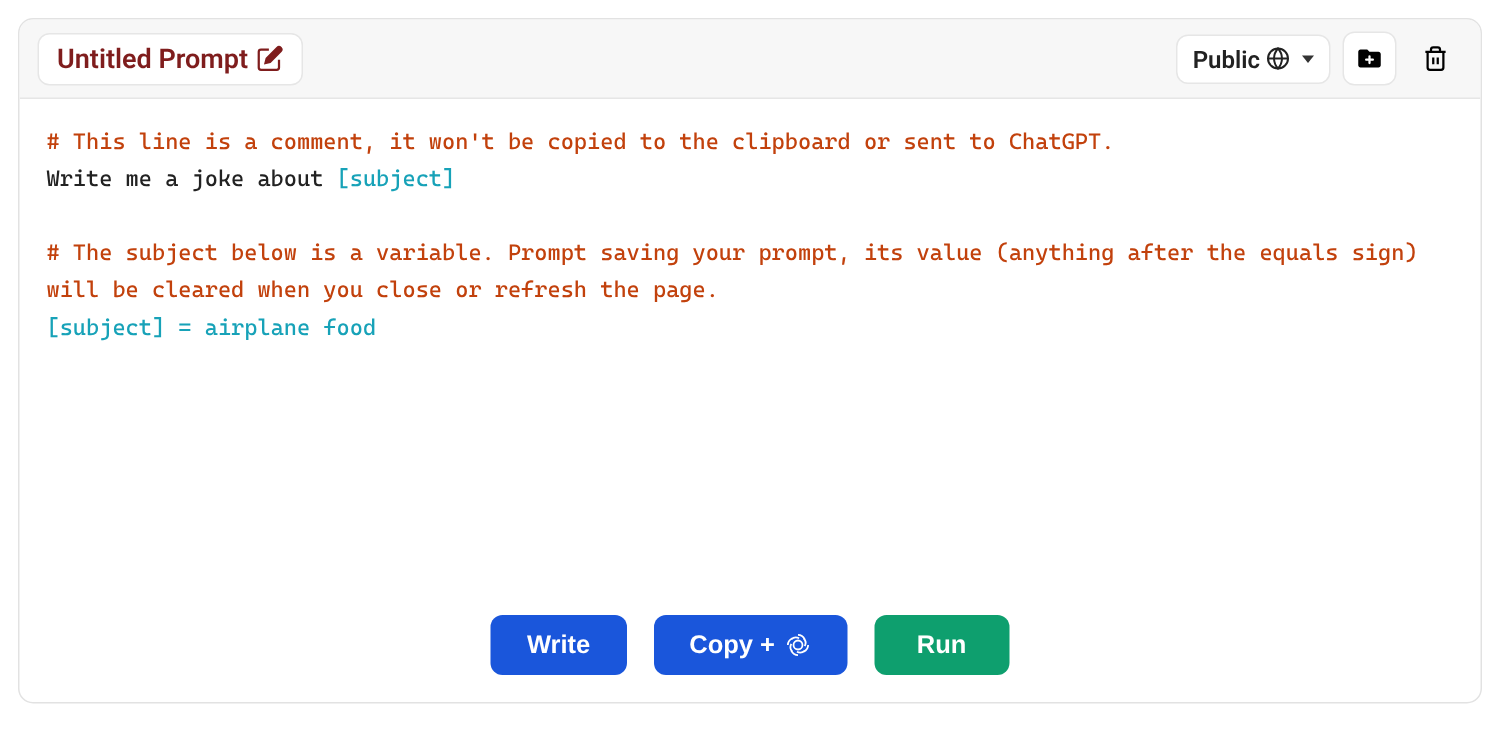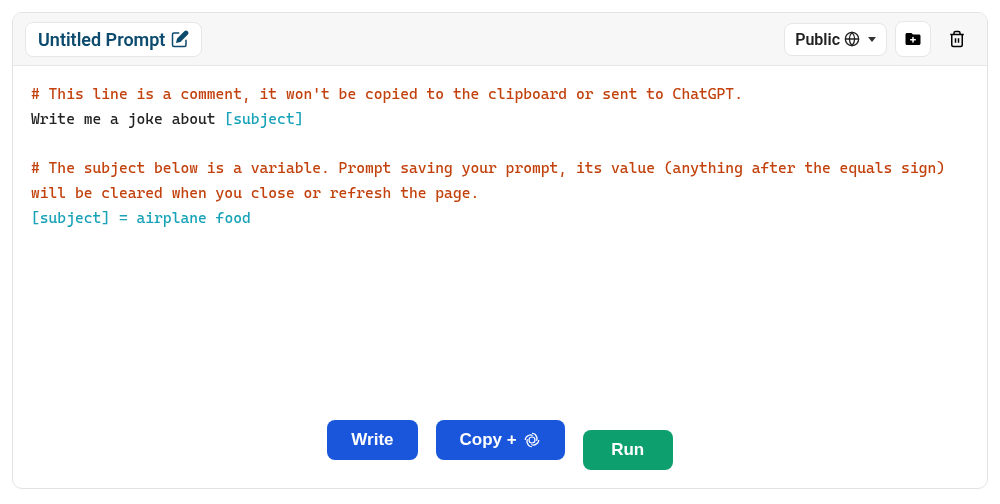--- a/index.html
+++ b/index.html
@@ -25,21 +25,21 @@
     .title-pill {
       display: inline-flex;
       align-items: center;
       gap: 6px;
       background: #fff;
       border: 1px solid #e6e6e6;
       border-radius: 8px;
       padding: 6px 12px;
       font-size: 18px;
       font-weight: 600;
-      color: #0c4a6e;
+      color: #7f1d1d;
       cursor: pointer;
     }
     .title-pill svg { width: 18px; height: 18px; }
     .header-right {
       display: flex;
       align-items: center;
       gap: 8px;
       justify-content: space-between;
     }
     .visibility-btn {
@@ -103,21 +103,21 @@
       border: none;
       border-radius: 8px;
       padding: 10px 24px;
       font-size: 17px;
       font-weight: 600;
       color: #fff;
       cursor: pointer;
       min-width: 90px;
     }
     .btn-blue { background: #1a56db; }
-    .btn-green { background: #0e9f6e; margin-top: 20px; }
+    .btn-green { background: #0e9f6e; }
     .openai-icon {
       width: 18px; height: 18px;
       display: inline-block;
     }
   </style>
 </head>
 <body>
 
 <div class="card">
 

